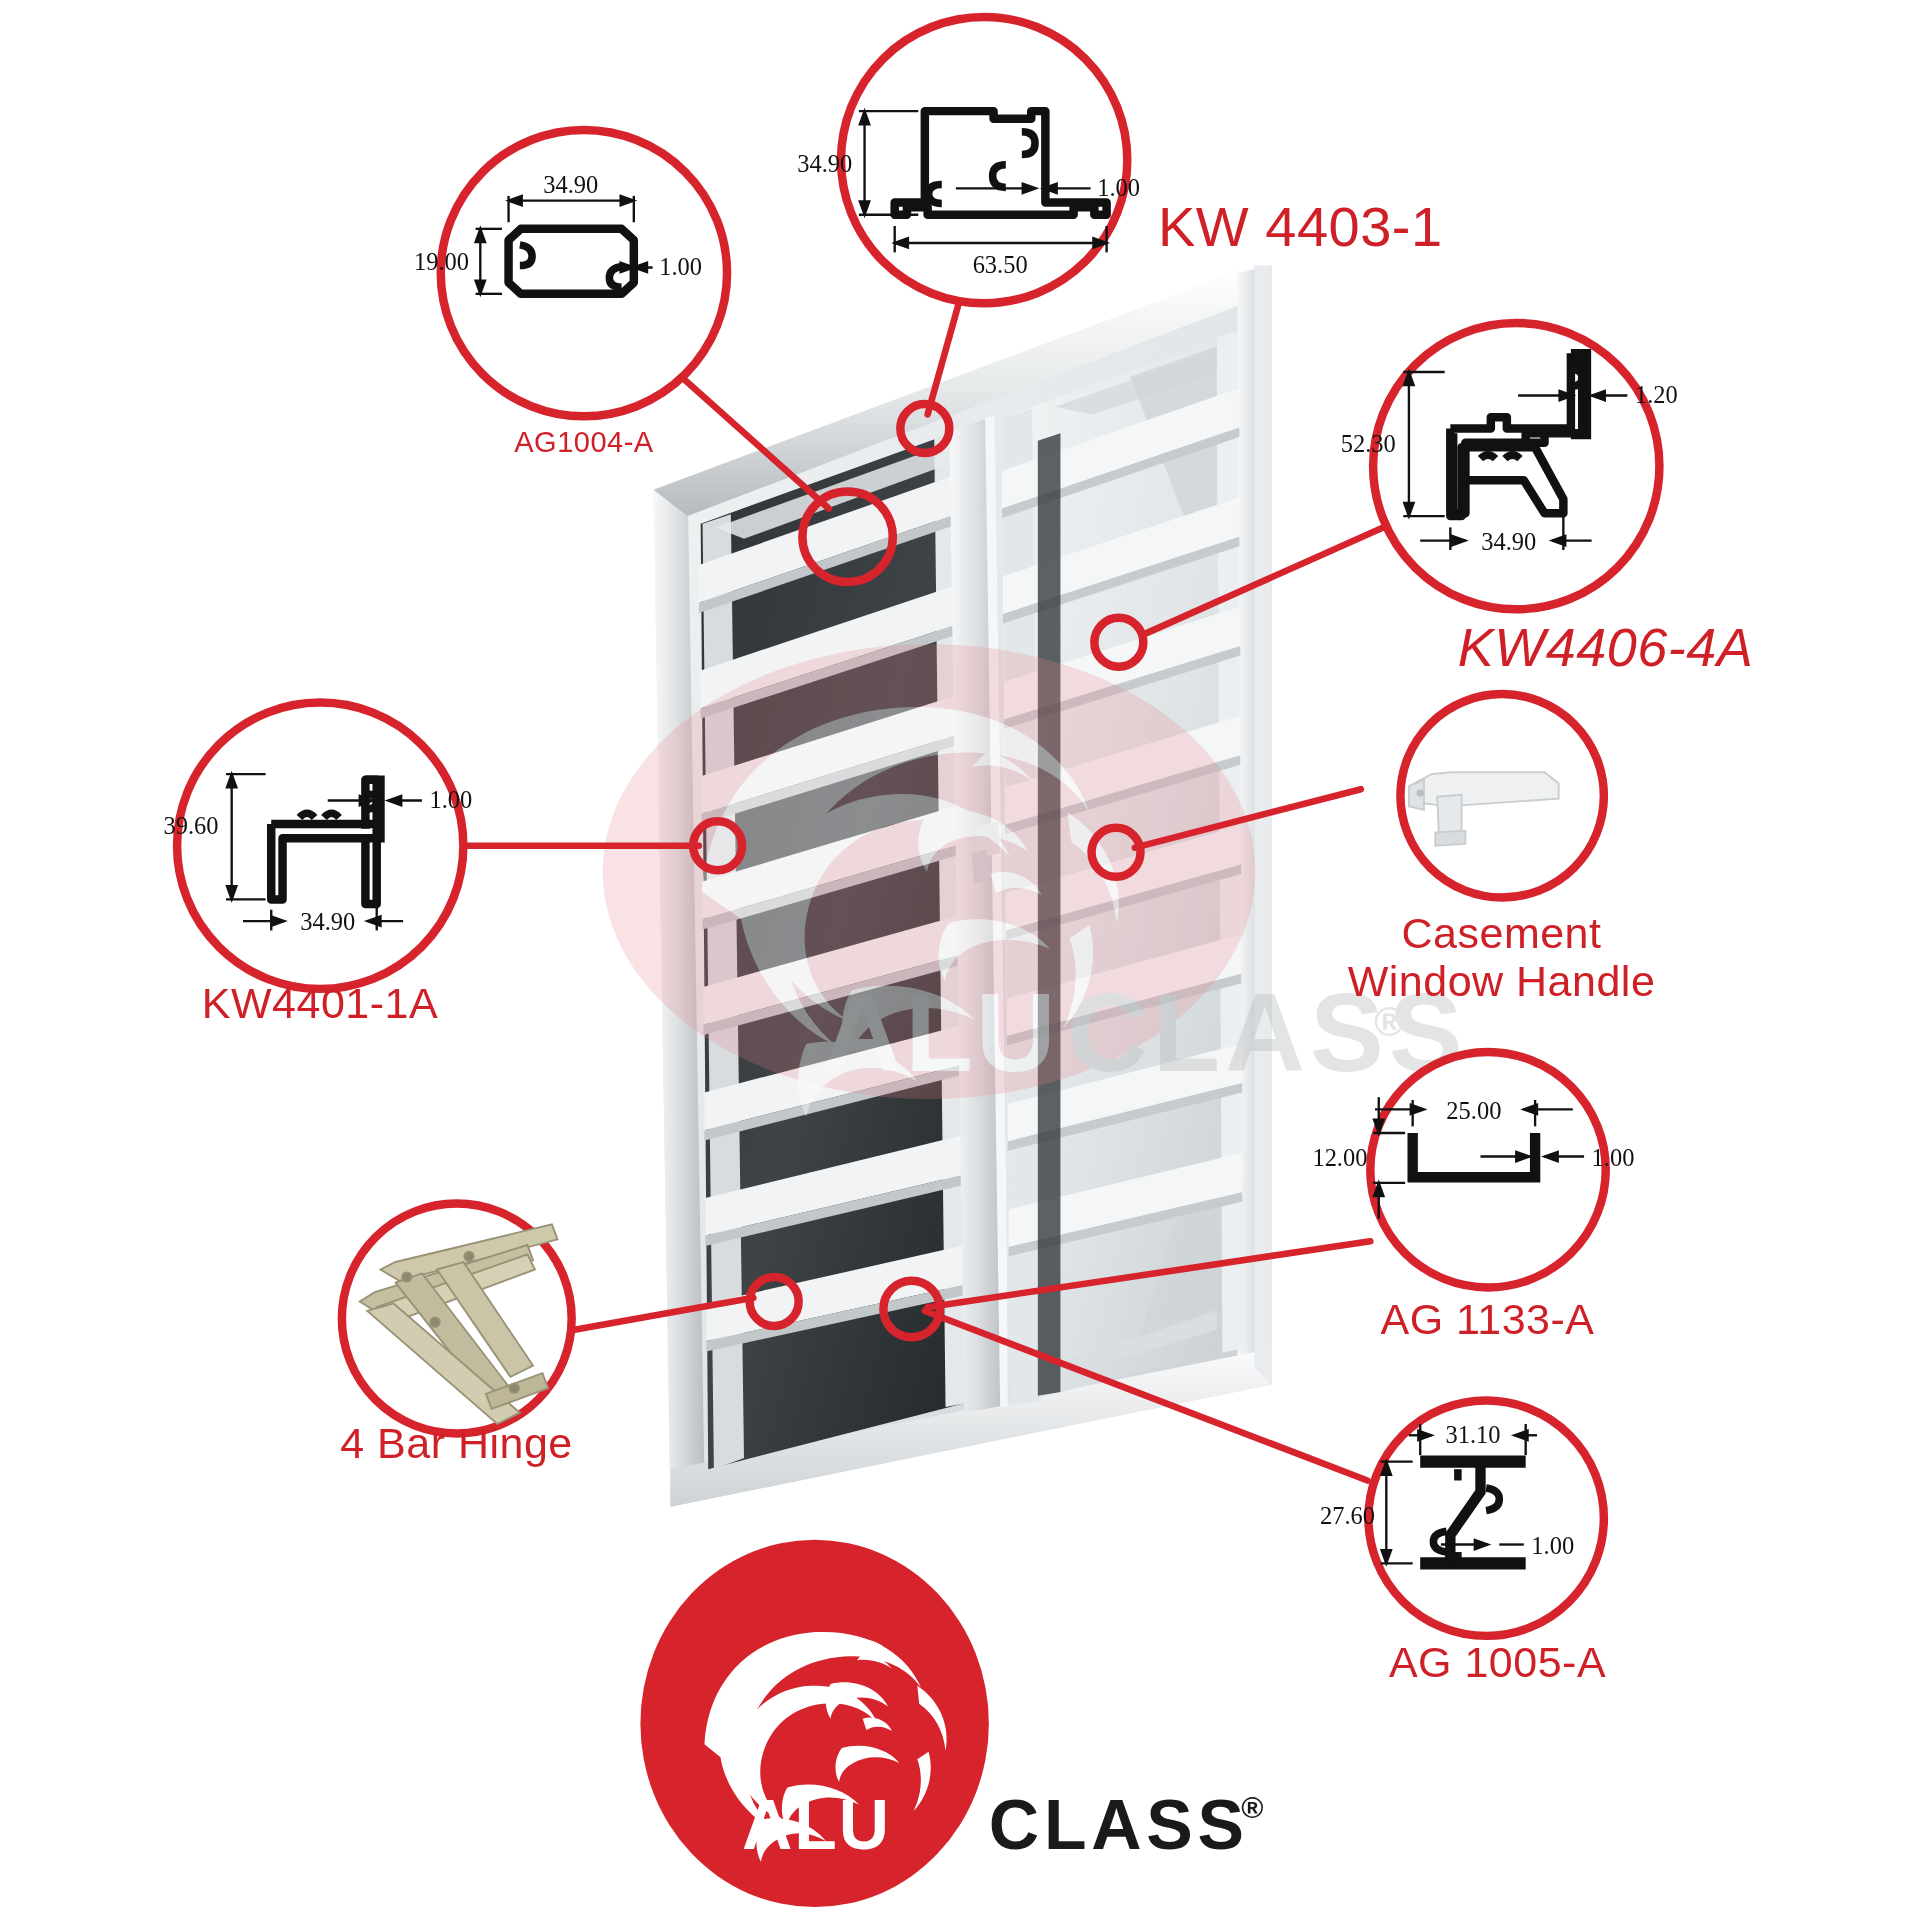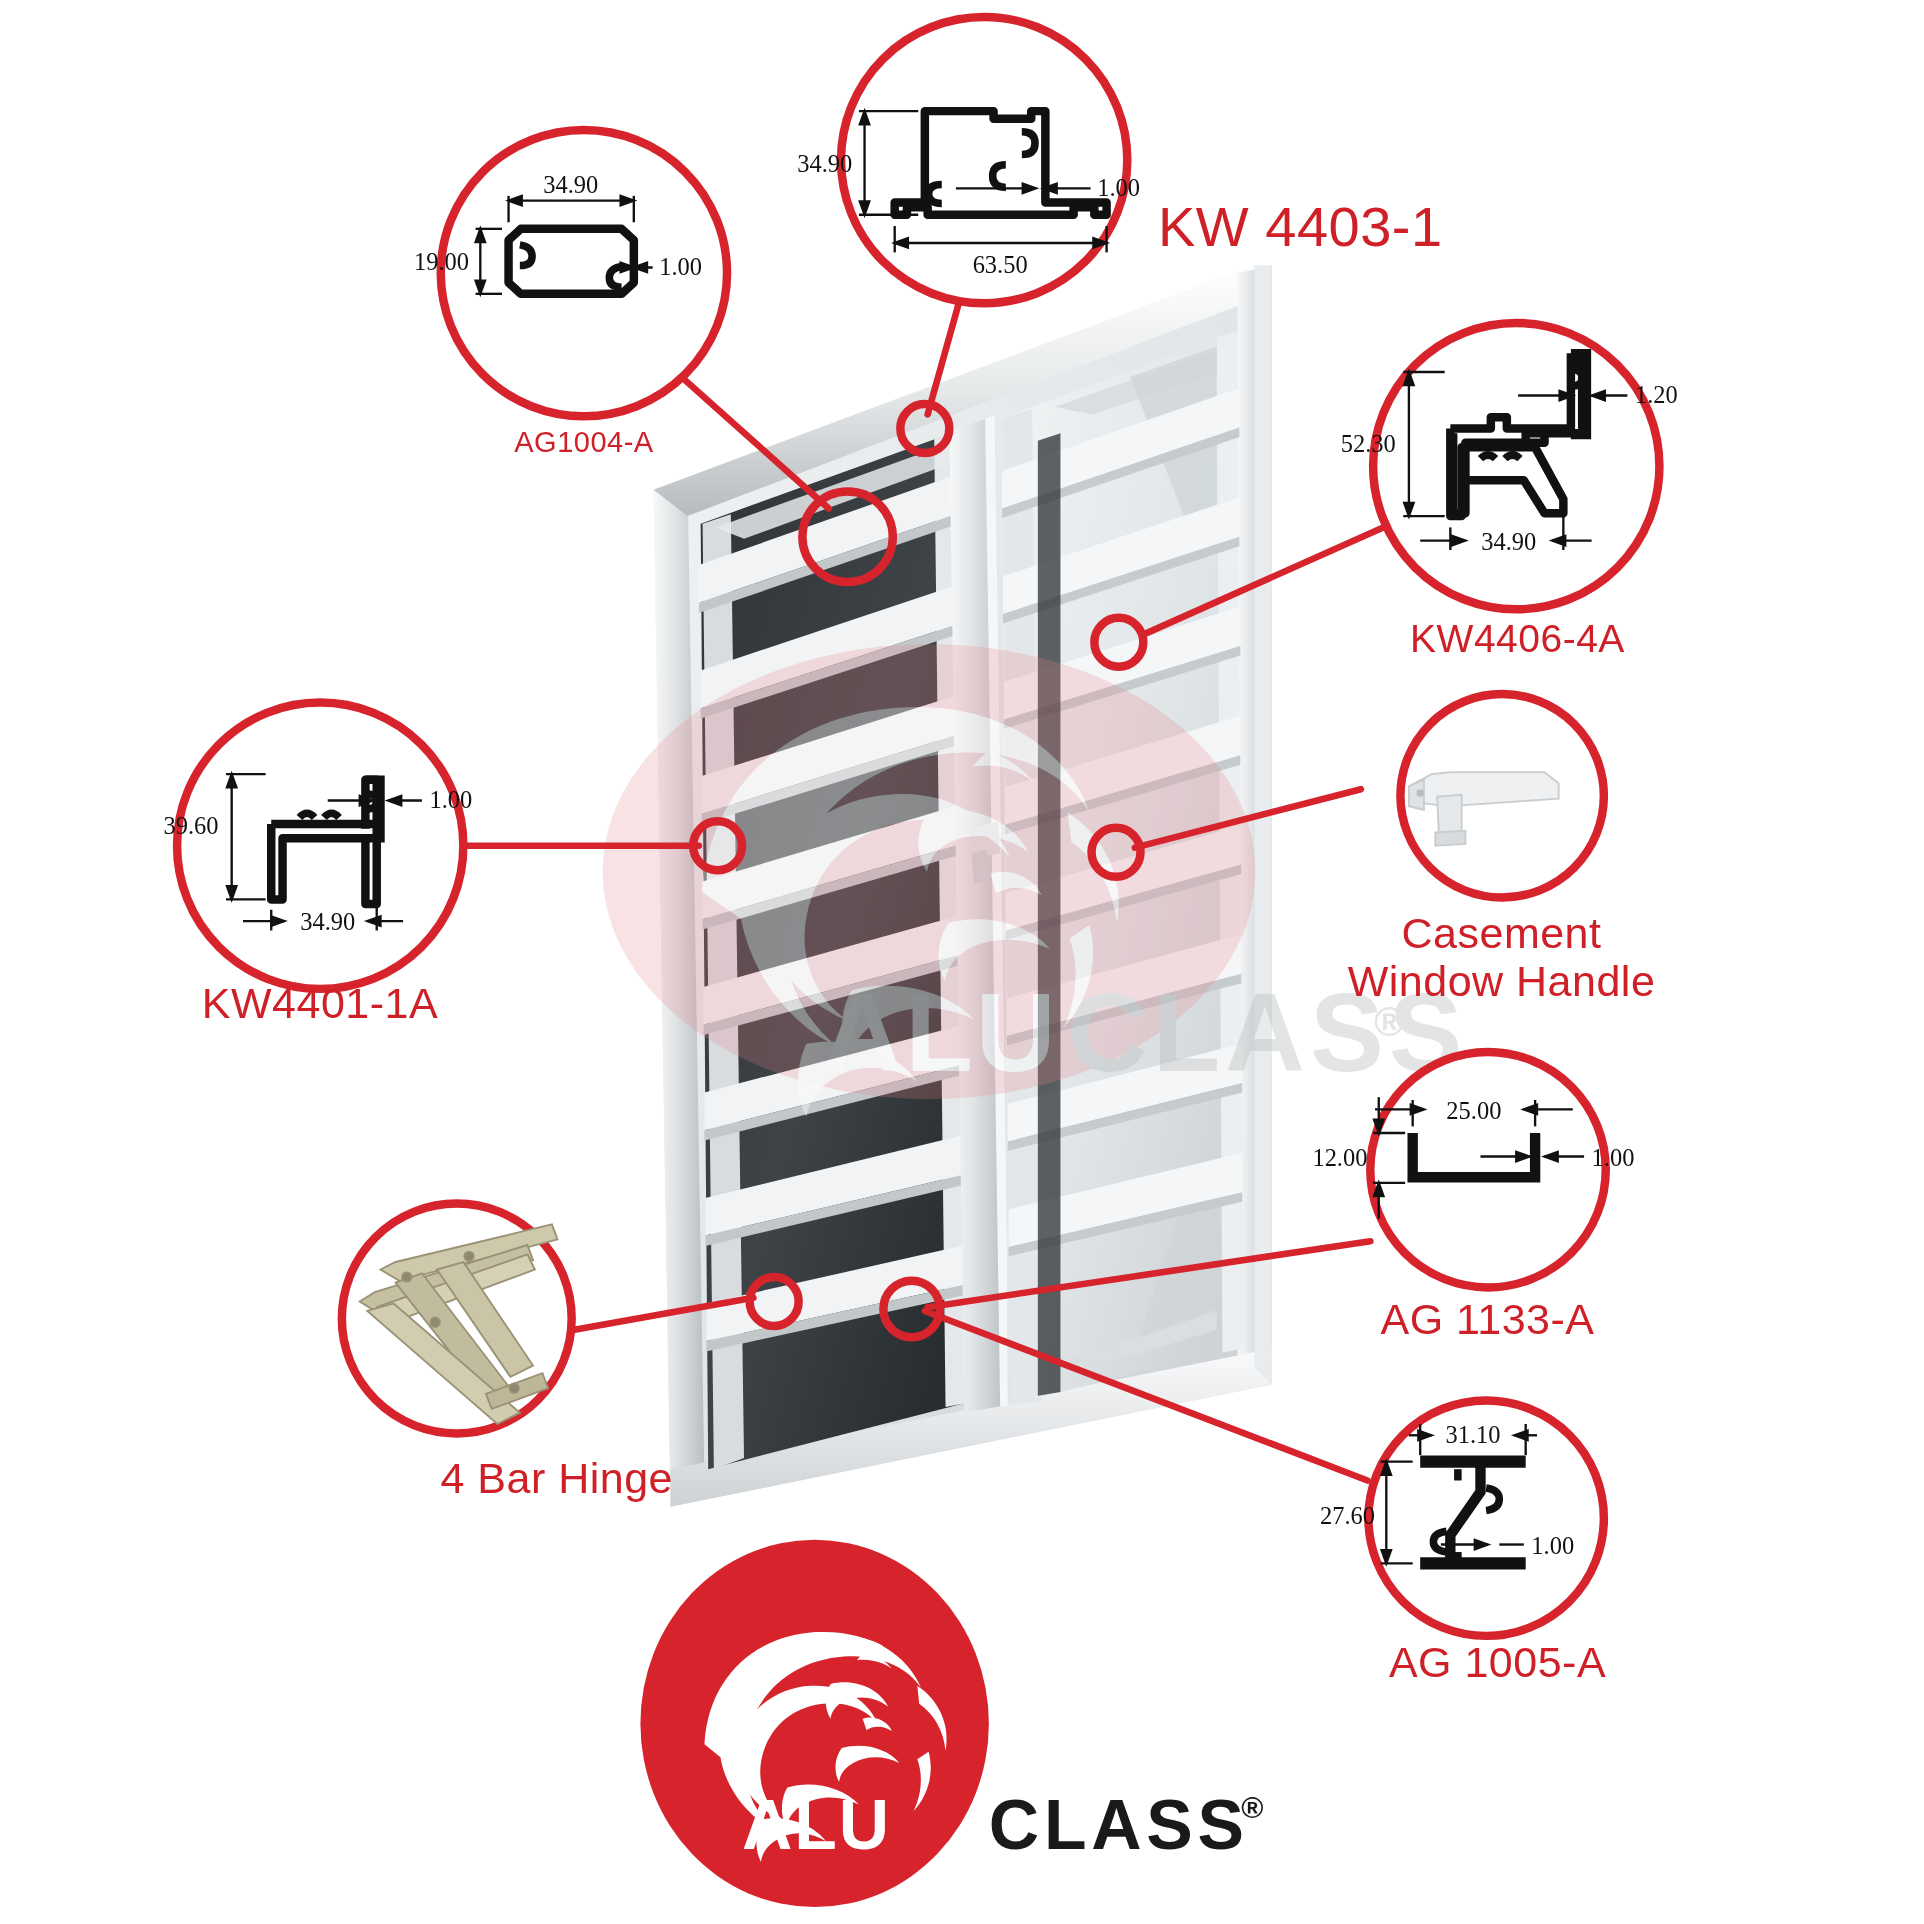--- a/index.html
+++ b/index.html
@@ -286,21 +286,21 @@
       <line x1="1508" y1="574" x2="1556" y2="574"></line>
       <polygon points="1556,574 1542,569 1542,579" fill="#111"></polygon>
       <line x1="1648" y1="574" x2="1690" y2="574"></line>
       <polygon points="1648,574 1662,569 1662,579" fill="#111"></polygon>
     </g>
     <text class="dimtext" x="1482" y="480" font-size="26" text-anchor="end">52.30</text>
     <text class="dimtext" x="1736" y="428" font-size="26">1.20</text>
     <text class="dimtext" x="1602" y="584" font-size="26" text-anchor="middle">34.90</text>
   </g>
 </svg>
-<div class="callout-label" style="left:1320px;top:617px;width:395px;font-size:39px;">KW4406-4A</div>
+<div class="callout-label" style="left:1408px;top:617px;width:395px;font-size:54px;font-style:italic;">KW4406-4A</div>
 
 <svg class="layer" viewBox="0 0 2044 2044">
   <circle cx="340" cy="898" r="152" fill="#ffffff" stroke="#d6232c" stroke-width="9"></circle>
   <g>
     <path d="M288 875 L288 955 L300 955 L300 890 L388 890 L388 960 L400 960 L400 880
              L400 828 L388 828 L388 880" fill="none" stroke="#111" stroke-width="9" stroke-linejoin="round"></path>
     <path d="M288 875 L400 875" fill="none" stroke="#111" stroke-width="9"></path>
     <path d="M388 828 L404 828 L404 890 L388 890" fill="none" stroke="#111" stroke-width="9"></path>
     <path d="M390 843 q10 0 10 8 q0 8 -10 8" fill="none" stroke="#111" stroke-width="8"></path>
     <path d="M318 868 q8 -9 16 0" fill="none" stroke="#111" stroke-width="8"></path>
@@ -351,21 +351,21 @@
     <polygon points="420,1362 448,1352 540,1472 516,1484" fill="#c2bc9e"></polygon>
     <polygon points="464,1348 492,1340 566,1450 542,1462" fill="#cbc5a8"></polygon>
     <polygon points="390,1392 418,1384 552,1500 528,1512" fill="#d2ccb0"></polygon>
     <polygon points="516,1480 576,1458 582,1474 522,1496" fill="#bdb797"></polygon>
     <circle cx="432" cy="1356" r="5" fill="#8e8870"></circle>
     <circle cx="498" cy="1334" r="5" fill="#8e8870"></circle>
     <circle cx="546" cy="1474" r="5" fill="#8e8870"></circle>
     <circle cx="462" cy="1404" r="5" fill="#8e8870"></circle>
   </g>
 </svg>
-<div class="callout-label" style="left:240px;top:1454px;width:433px;font-size:43px;text-align:right;">4 Bar Hinge</div>
+<div class="callout-label" style="left:240px;top:1419px;width:433px;font-size:43px;">4 Bar Hinge</div>
 
 <svg class="layer" viewBox="0 0 2044 2044">
   <circle cx="1580" cy="1242" r="125" fill="#ffffff" stroke="#d6232c" stroke-width="9"></circle>
   <g>
     <path d="M1500 1203 L1500 1250 L1630 1250 L1630 1203" fill="none" stroke="#111" stroke-width="11" stroke-linejoin="miter"></path>
     <g stroke="#111" stroke-width="2.5" fill="none">
       <line x1="1500" y1="1196" x2="1500" y2="1168"></line>
       <line x1="1630" y1="1196" x2="1630" y2="1168"></line>
       <line x1="1460" y1="1178" x2="1512" y2="1178"></line>
       <polygon points="1512,1178 1498,1173 1498,1183" fill="#111"></polygon>

